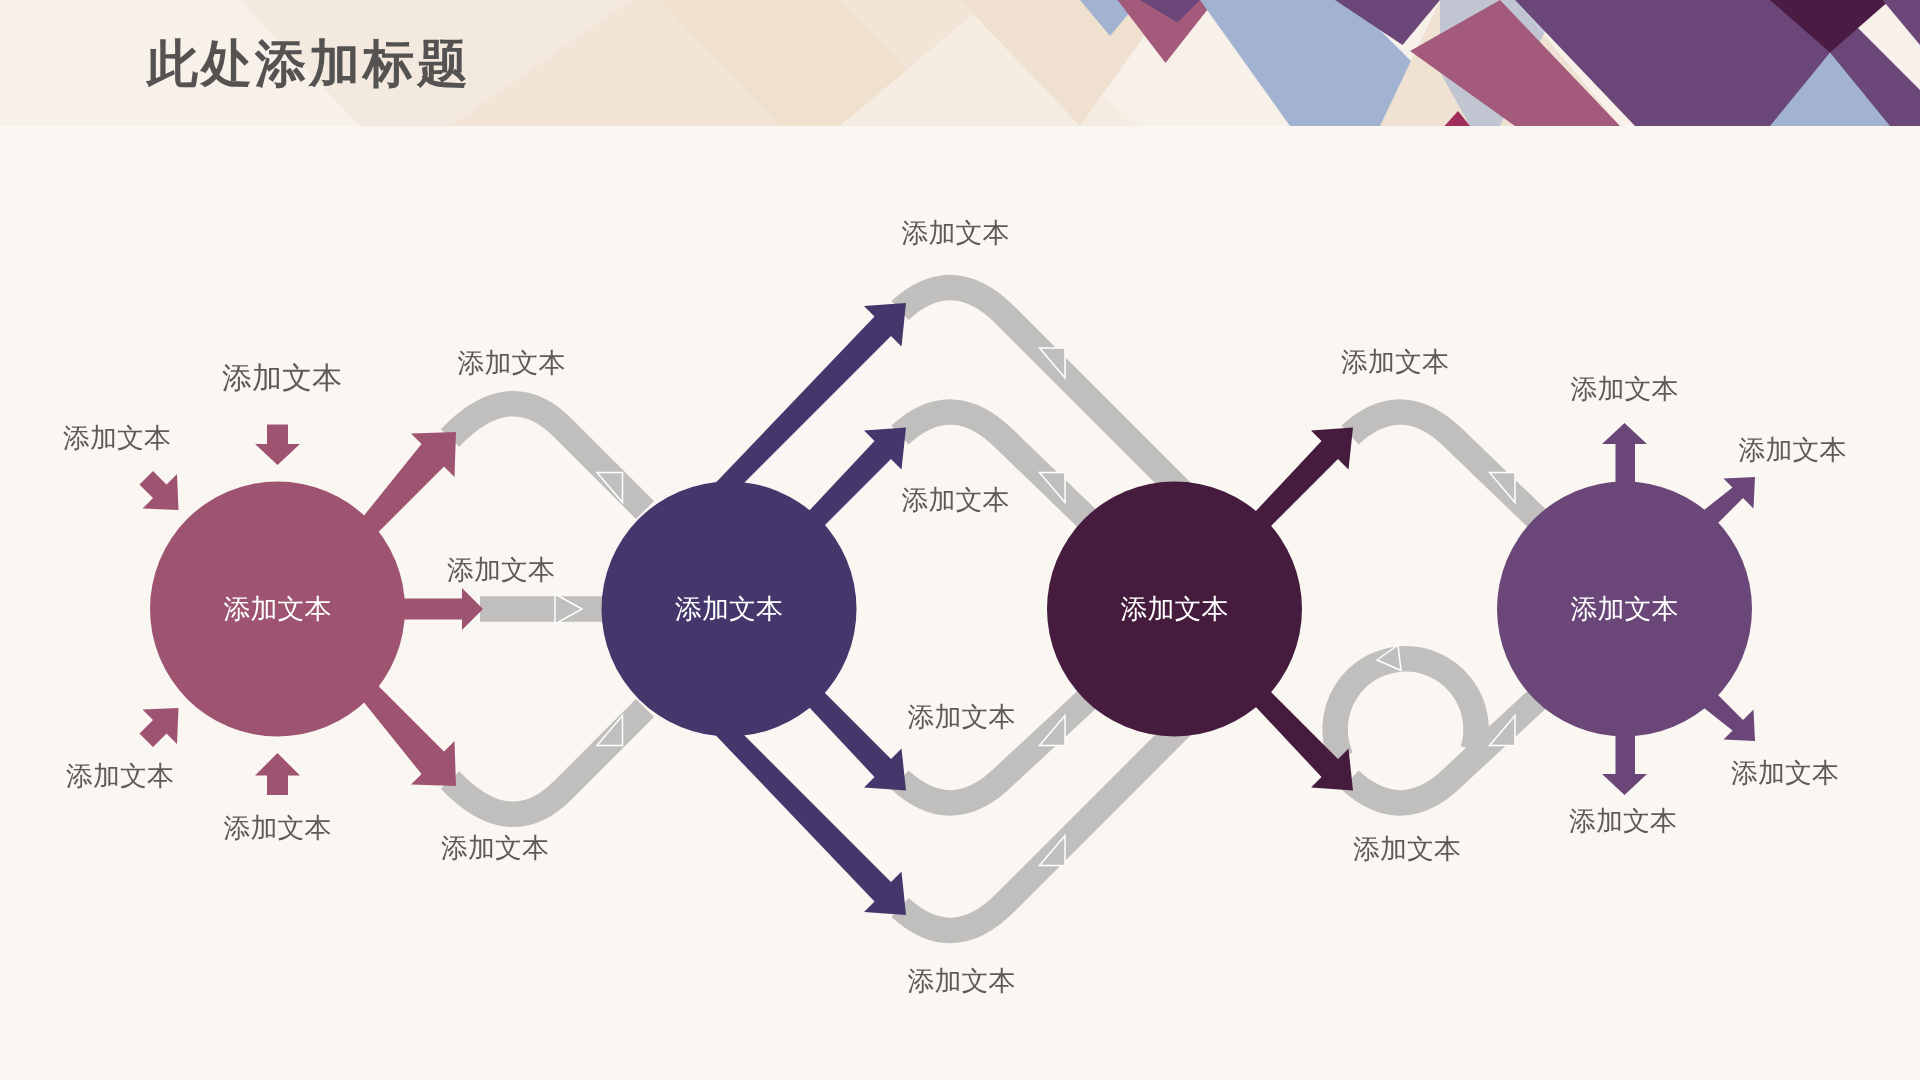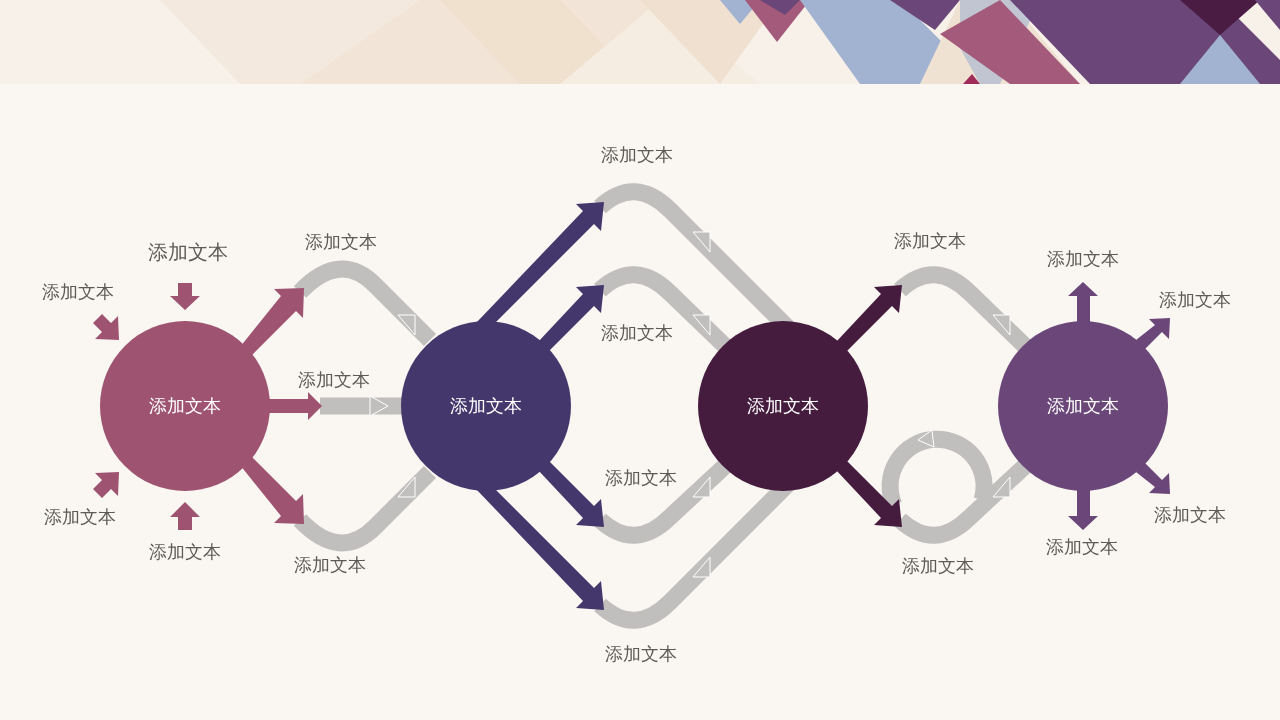--- a/index.html
+++ b/index.html
@@ -31,20 +31,21 @@
     <polygon points="890,0 960,0 935,30" fill="#6a4778"></polygon>
     <polygon points="920,84 960,0 1010,0 1080,84" fill="#f0e2d2"></polygon>
     <polygon points="960,0 1040,0 1000,84 980,84 960,48" fill="#a1b3d0" opacity="0.6"></polygon>
     <polygon points="1000,0 1080,84 1010,84 940,34" fill="#a45a7a"></polygon>
     <polygon points="1010,0 1220,0 1280,60 1280,84 1090,84" fill="#6a4778"></polygon>
     <polygon points="1180,0 1260,0 1220,35" fill="#4a1c44"></polygon>
     <polygon points="1220,35 1260,84 1180,84" fill="#a1b3d0"></polygon>
     <polygon points="1255,0 1280,0 1280,30" fill="#6a4778"></polygon>
     <polygon points="963,84 972,74 980,84" fill="#a02c5a"></polygon>
   </svg>
+  <div id="title">此处添加标题</div>
 </div>
 
 <svg id="diagram" width="1280" height="720">
   <defs>
     <marker id="ag" viewBox="0 0 10 10" refX="5" refY="5" markerWidth="2.2" markerHeight="2.2" orient="auto">
       <path d="M0,0 L10,5 L0,10 z" fill="#c0bfbe" stroke="#ffffff" stroke-width="0.6"></path>
     </marker>
   </defs>
 
   <g fill="none" stroke="#c0bfbe" stroke-width="17">

